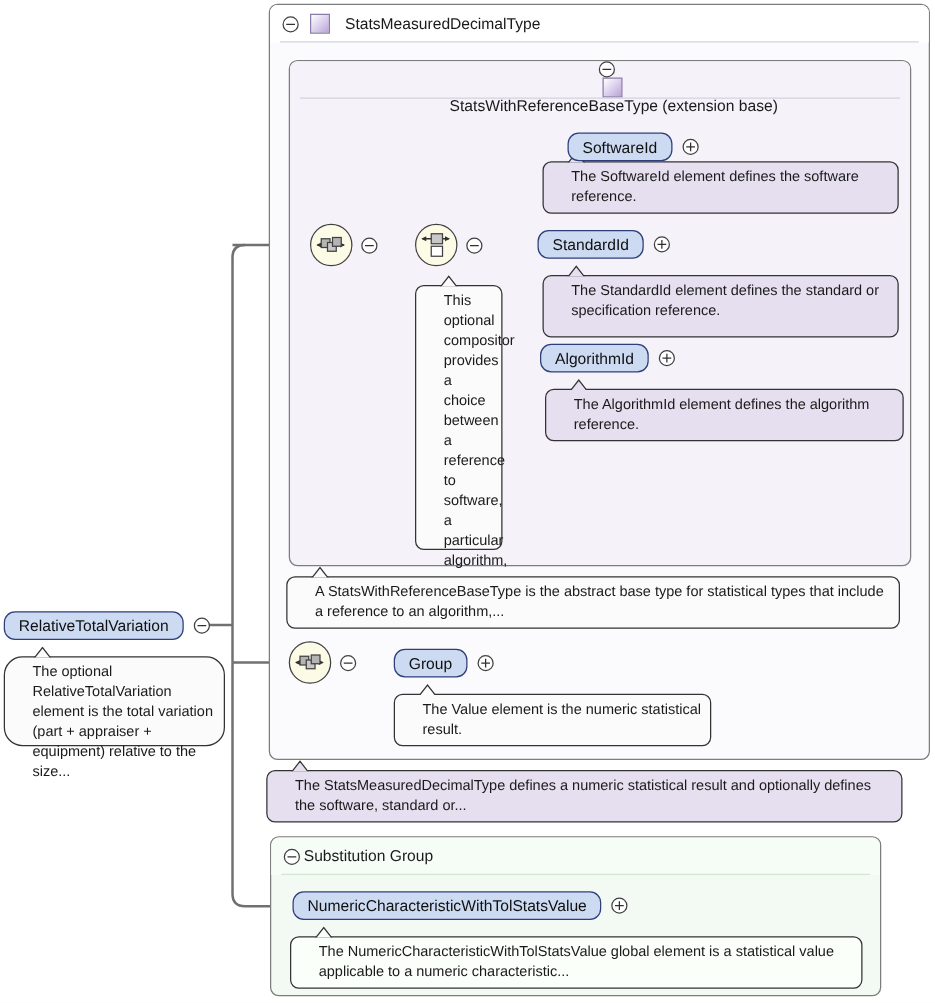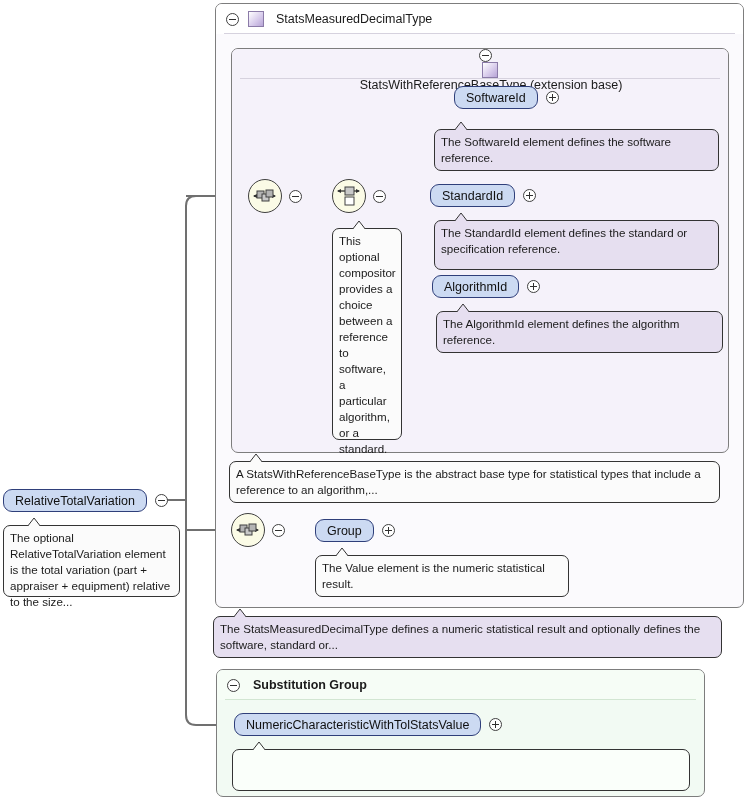--- a/index.html
+++ b/index.html
@@ -118,21 +118,21 @@
 
   
   .note {
     position: absolute;
     z-index: 3;
     border: 1px solid #333333;
     border-radius: 7px;
     font-size: 11.6px;
     line-height: 16px;
     color: #1a1a1a;
-    padding: 4px 6px 5px 6px;
+    padding: 4px 6px 5px 22px;
   }
   .note.purple { background: #e6dff0; }
   .note.white  { background: #fbfbfb; }
   .note.mint   { background: #fafffa; }
 
   .note .tail, .note .tail-b {
     position: absolute;
     width: 16px; height: 9px;
     top: -9px;
     overflow: hidden;
@@ -210,31 +210,31 @@
       <span class="minus-circle"></span>
       <span class="type-swatch"></span>
       <span class="typebox-title">StatsWithReferenceBaseType (extension base)</span>
       <span class="hdr-rule"></span>
     </div>
   </div>
 
   <div class="typebox subgrp" style="left:216px; top:669px; width:489px; height:128px;">
     <div class="typebox-hdr">
       <span class="minus-circle"></span>
-      <span class="typebox-title" style="margin-left:13px;font-weight:bold;">Substitution Group</span>
+      <span class="typebox-title" style="margin-left:3px;">Substitution Group</span>
       <span class="hdr-rule"></span>
     </div>
   </div>
 
   <div class="elem" style="left:3px; top:489px;">
     <span class="elem-box">RelativeTotalVariation</span>
     <span class="minus-circle"></span>
   </div>
 
-  <div class="note white" style="left:3px; top:525px; width:177px; height:72px;">
+  <div class="note white" style="left:3px; top:525px; width:177px; height:72px;border-radius:15px;">
     <span class="tail" style="left:22px;">
       <svg width="16" height="10" viewBox="0 0 16 10">
         <path d="M1,10 L8,1 L15,10 Z" fill="#fbfbfb" stroke="#333333" stroke-width="1"></path>
         <path d="M1,10 L15,10" stroke="#fbfbfb" stroke-width="2"></path>
       </svg>
     </span>
     <span>The optional RelativeTotalVariation element is the total variation (part + appraiser + equipment) relative to the size...</span>
   </div>
 
   <div class="comp-wrap" style="left:248px; top:179px;">
@@ -267,21 +267,21 @@
   <div class="note white" style="left:332px; top:228px; width:70px; height:212px;">
     <span class="tail" style="left:18px;">
       <svg width="16" height="10" viewBox="0 0 16 10">
         <path d="M1,10 L8,1 L15,10 Z" fill="#fbfbfb" stroke="#333333" stroke-width="1"></path>
         <path d="M1,10 L15,10" stroke="#fbfbfb" stroke-width="2"></path>
       </svg>
     </span>
     <span>This optional compositor provides a choice between a reference to software, a particular algorithm, or a standard.</span>
   </div>
 
-  <div class="elem" style="left:430px; top:86px;padding-left:24px;">
+  <div class="elem" style="left:430px; top:106px;padding-left:24px;">
     <span class="elem-box">SoftwareId</span>
     <span class="plus-circle"></span>
   </div>
   <div class="note purple" style="left:434px; top:129px; width:285px; height:42px;">
     <span class="tail" style="left:18px;">
       <svg width="16" height="10" viewBox="0 0 16 10">
         <path d="M1,10 L8,1 L15,10 Z" fill="#e6dff0" stroke="#333333" stroke-width="1"></path>
         <path d="M1,10 L15,10" stroke="#e6dff0" stroke-width="2"></path>
       </svg>
     </span>
@@ -370,15 +370,16 @@
     <span class="plus-circle"></span>
   </div>
 
   <div class="note mint" style="left:232px; top:749px; width:458px; height:42px;">
     <span class="tail" style="left:18px;">
       <svg width="16" height="10" viewBox="0 0 16 10">
         <path d="M1,10 L8,1 L15,10 Z" fill="#fafffa" stroke="#333333" stroke-width="1"></path>
         <path d="M1,10 L15,10" stroke="#fafffa" stroke-width="2"></path>
       </svg>
     </span>
+    <span>The NumericCharacteristicWithTolStatsValue global element is a statistical value applicable to a numeric characteristic...</span>
   </div>
 
 </div>
 
 </body></html>

